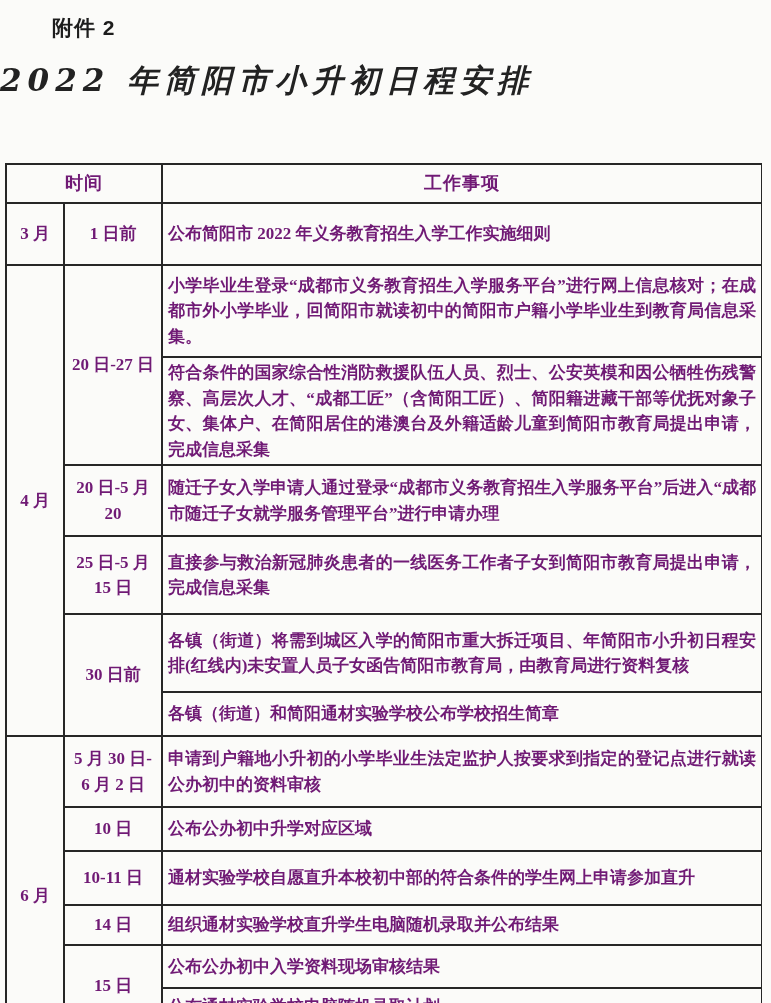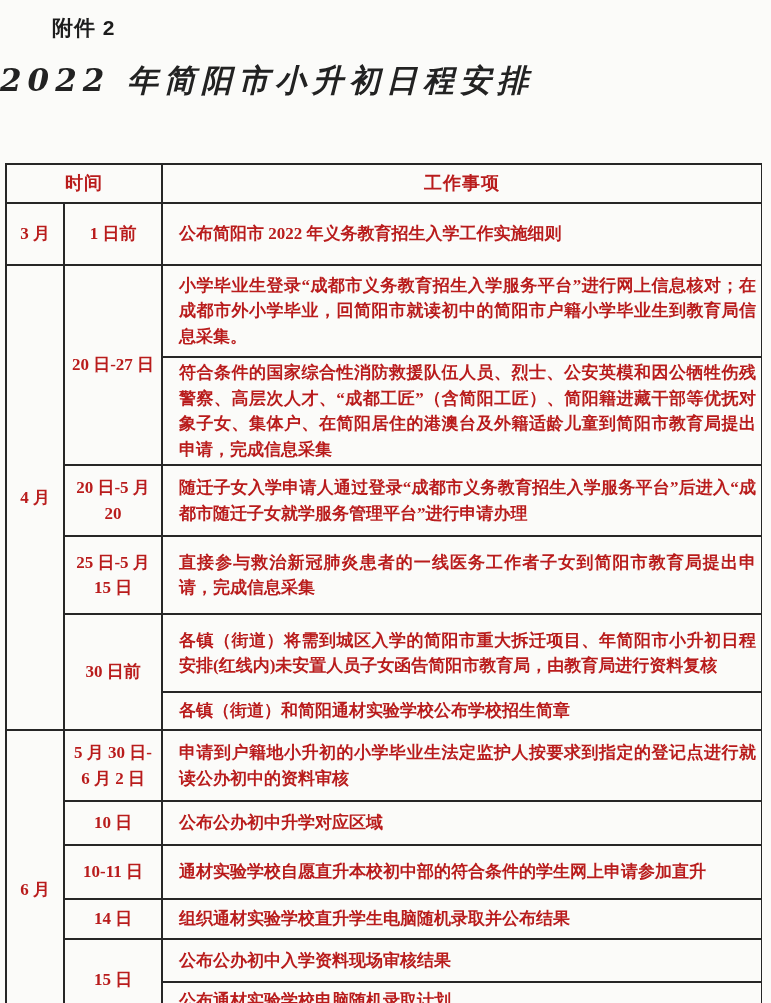--- a/index.html
+++ b/index.html
@@ -53,21 +53,21 @@
     table-layout: fixed;
     width: 756px;
   }
 
   .schedule td {
     border: 2px solid #262626;
     padding: 2px 4px;
     font-weight: 700;
     font-size: 17px;
     line-height: 1.5;
-    color: #b91c1c;
+    color: #701a75;
     overflow: hidden;
   }
 
   .col-month { width: 58px; }
   .col-date  { width: 98px; }
   .col-task  { width: 600px; }
 
   td.head {
     text-align: center;
     vertical-align: middle;
@@ -78,33 +78,33 @@
   td.month, td.date {
     text-align: center;
     vertical-align: middle;
     white-space: pre-line;
   }
 
   td.task {
     text-align: justify;
     text-justify: inter-ideograph;
     vertical-align: middle;
-    padding-left: 16px;
+    padding-left: 5px;
     padding-right: 5px;
     margin-left: 48px;
   }
 
   tr.h-header  { height: 39px; }
   tr.h-r1  { height: 62px; }
   tr.h-r2  { height: 92px; }
   tr.h-r3  { height: 104px; }
   tr.h-r4  { height: 71px; }
   tr.h-r5  { height: 78px; font-family: Liberation Serif, serif; }
   tr.h-r6  { height: 78px; }
-  tr.h-r7  { height: 38px; }
+  tr.h-r7  { height: 44px; }
   tr.h-r8  { height: 71px; }
   tr.h-r9  { height: 44px; }
   tr.h-r10 { height: 54px; }
   tr.h-r11 { height: 40px; border-radius: 9px; }
   tr.h-r12 { height: 43px; }
   tr.h-r13 { height: 38px; }
   tr.h-cut { height: 30px; }
 </style>
 </head>
 <body>

